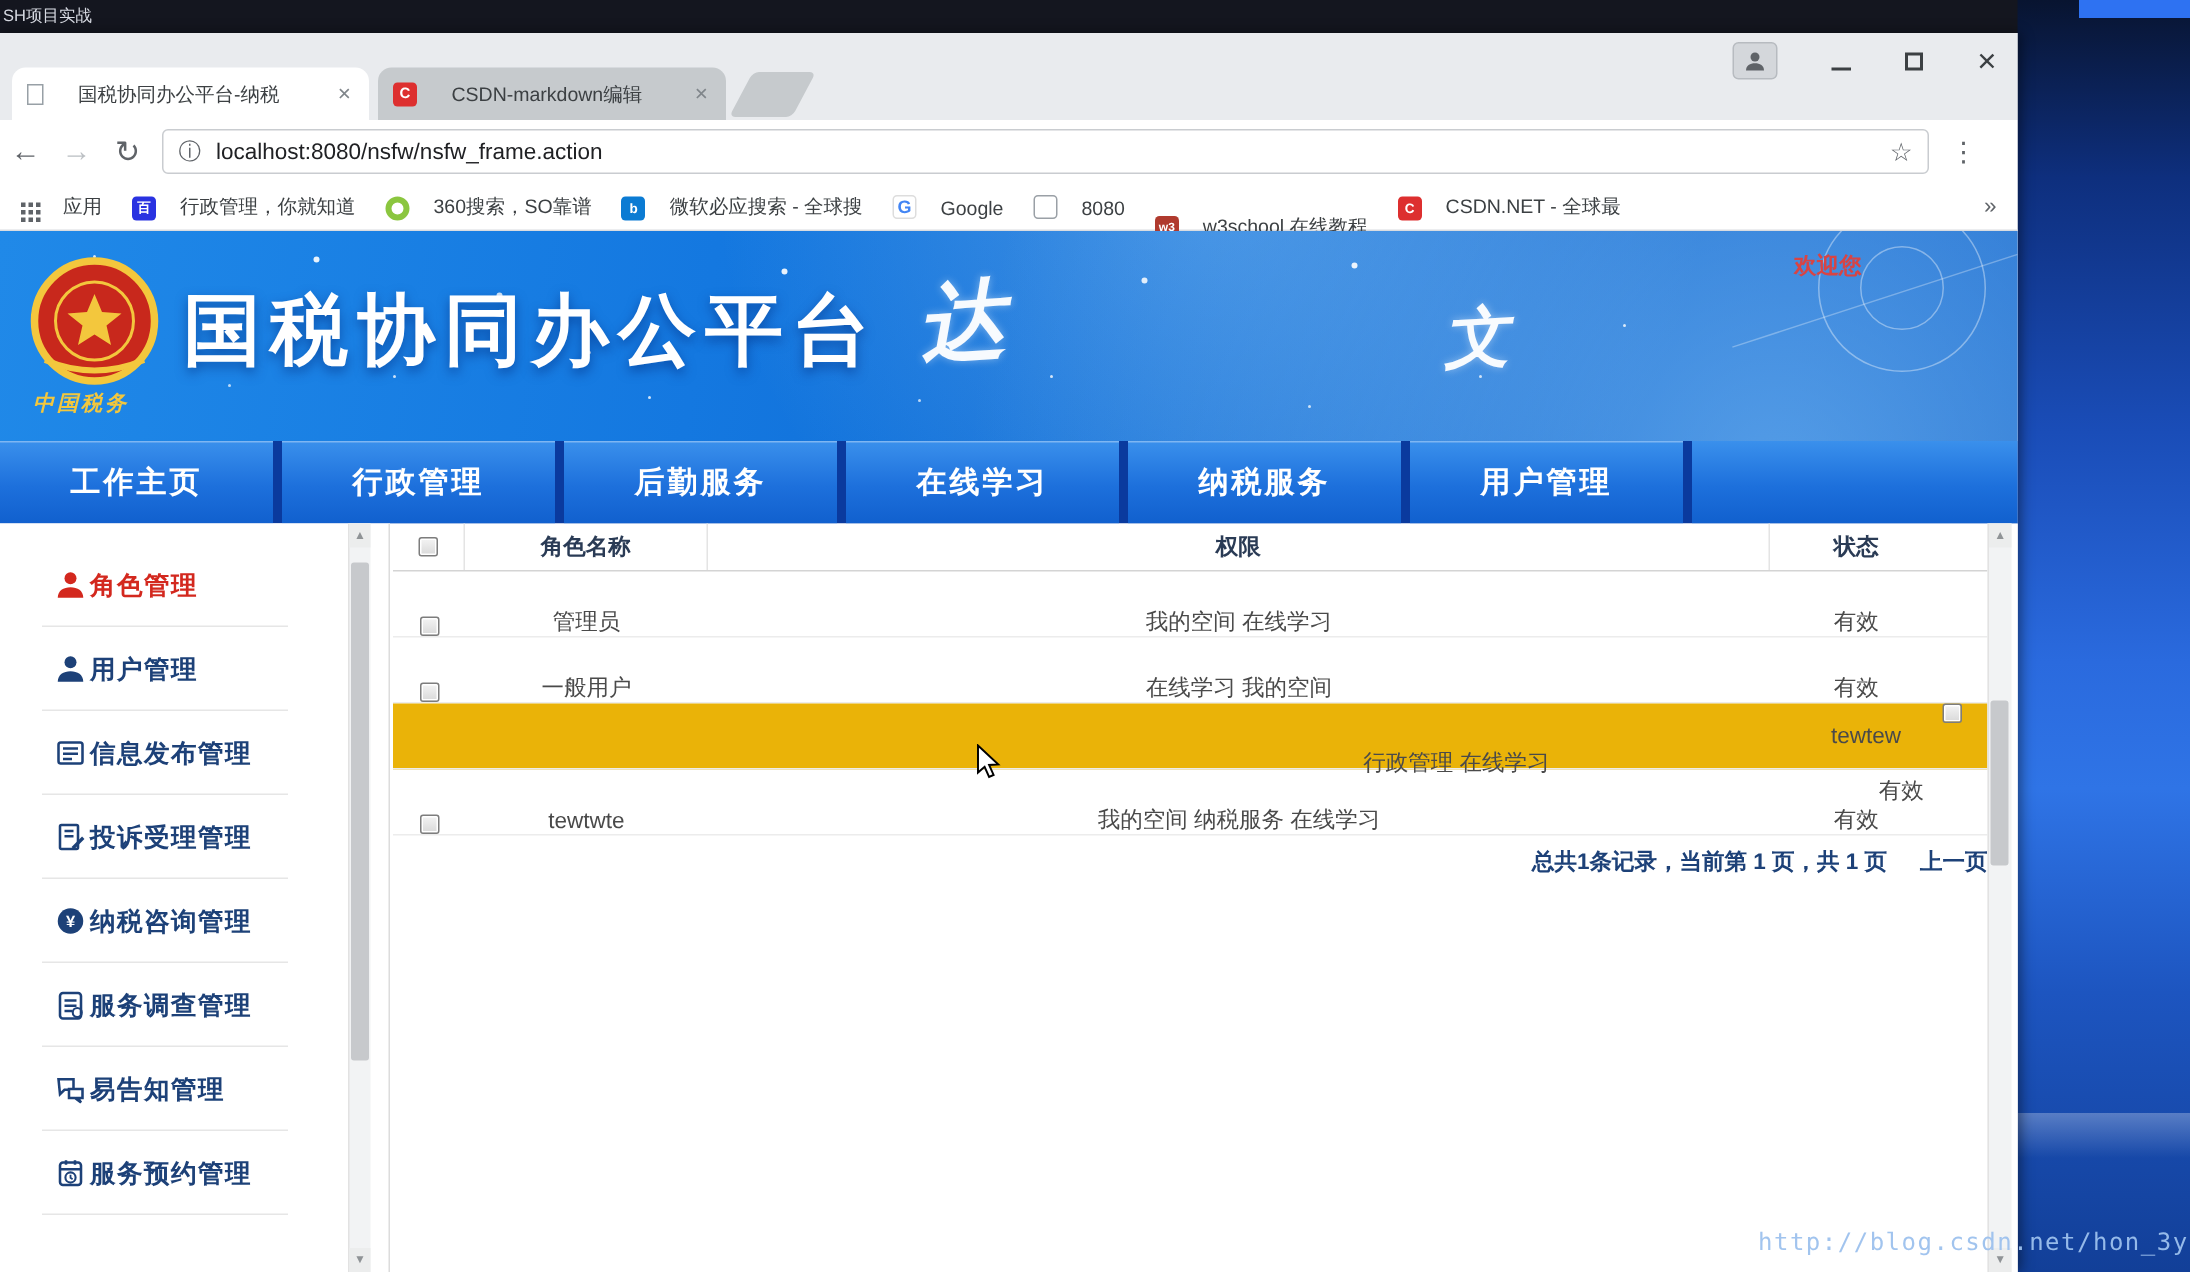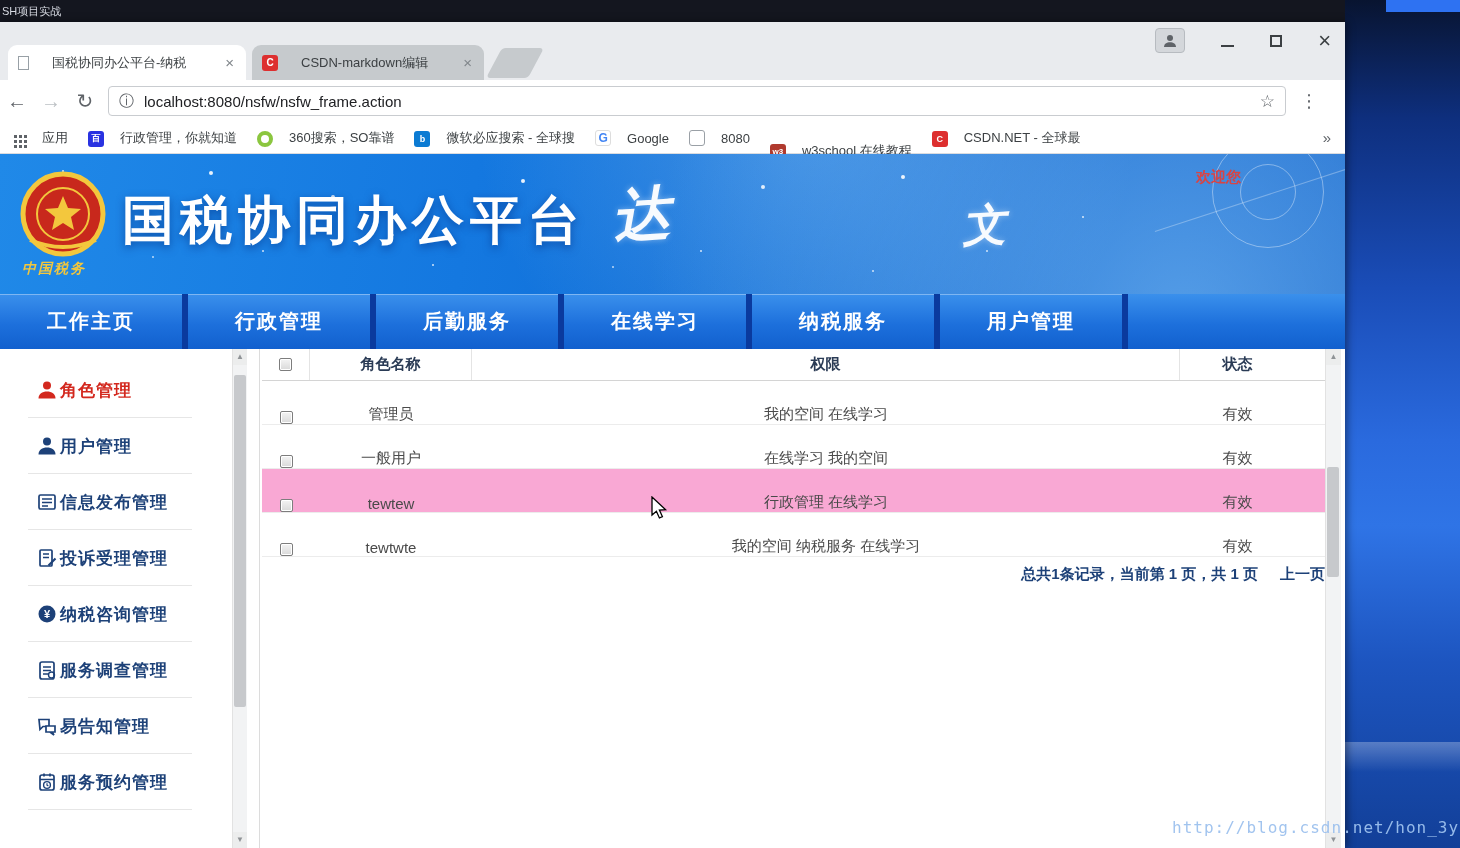--- a/index.html
+++ b/index.html
@@ -124,21 +124,21 @@
   .vscroll .thumb { position:absolute; left:1px; width:12px; background:#c7c9cc; border-radius:2px; }
   .side-scroll { left:232px; }
   .side-scroll .thumb { top:26px; height:332px; }
   .main-scroll { left:1325px; width:16px; }
   .main-scroll .thumb { top:118px; height:110px; }
 
   .table { position:absolute; left:262px; top:0; width:1063px; }
   .trow { display:flex; align-items:flex-end; border-bottom:1px solid #ececec; }
   .trow.thead { height:32px; border-bottom:1px solid #d4d4d4; }
   .trow.tbody { height:44px; }
-  .trow.hl { background:#f9a8d4; }
+  .trow.hl { background:#eab308;flex-direction:column; }
   .c-check { width:48px; display:flex; justify-content:center; }
   .c-name { width:162px; text-align:center; font-size:15px; color:#4a4a4a; }
   .c-perm { width:708px; text-align:center; font-size:15px; color:#4a4a4a; }
   .c-status { width:115px; text-align:center; font-size:15px; color:#4a4a4a; }
   .thead .c-name,.thead .c-perm,.thead .c-status { font-weight:bold; color:#2a3b55; font-size:15px; }
   .thead > div { border-right:1px solid #e4e4e4; height:100%; display:flex; align-items:center; justify-content:center; }
   .thead > div:last-child { border-right:none; }
   .cbx { width:13px; height:13px; border:1px solid #7d7d7d; border-radius:2px;
     background:linear-gradient(180deg,#f4f4f4,#d9d9d9); box-shadow:inset 0 0 0 1px #fff; }
   .pagination { position:absolute; left:262px; top:212px; width:1063px; height:26px; display:flex;

